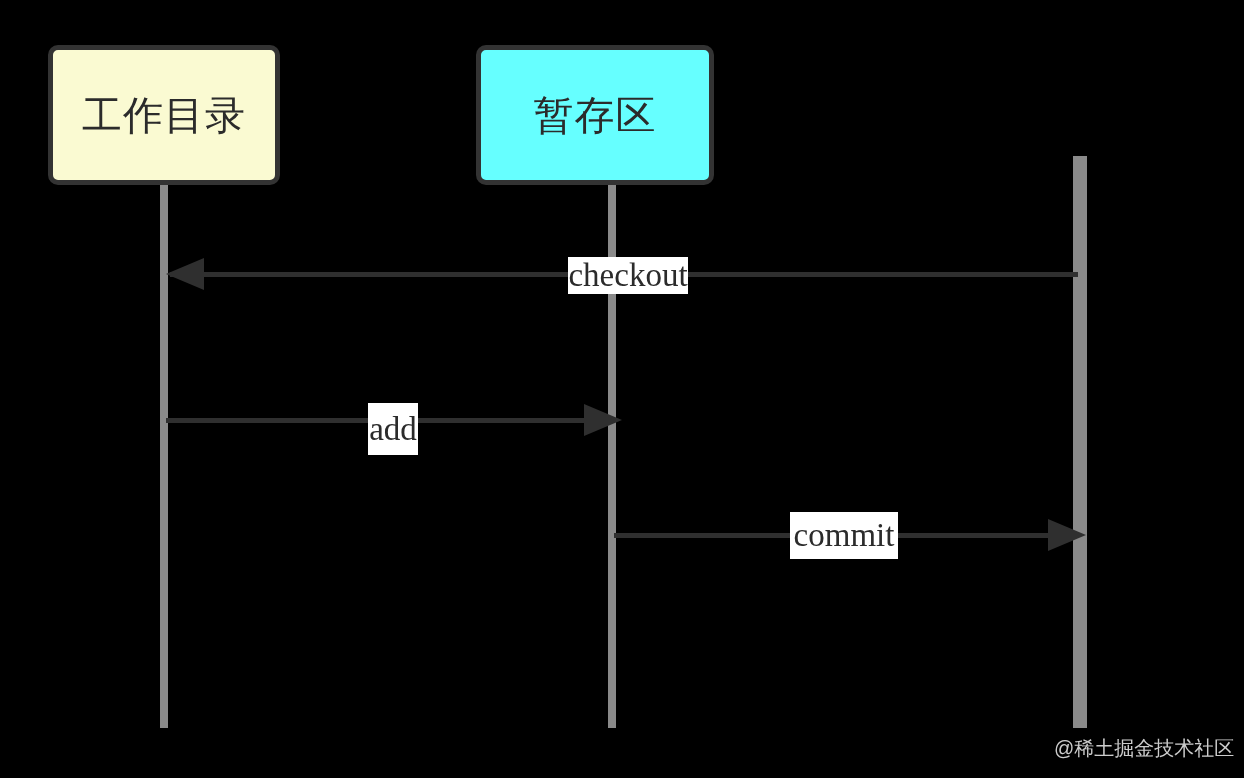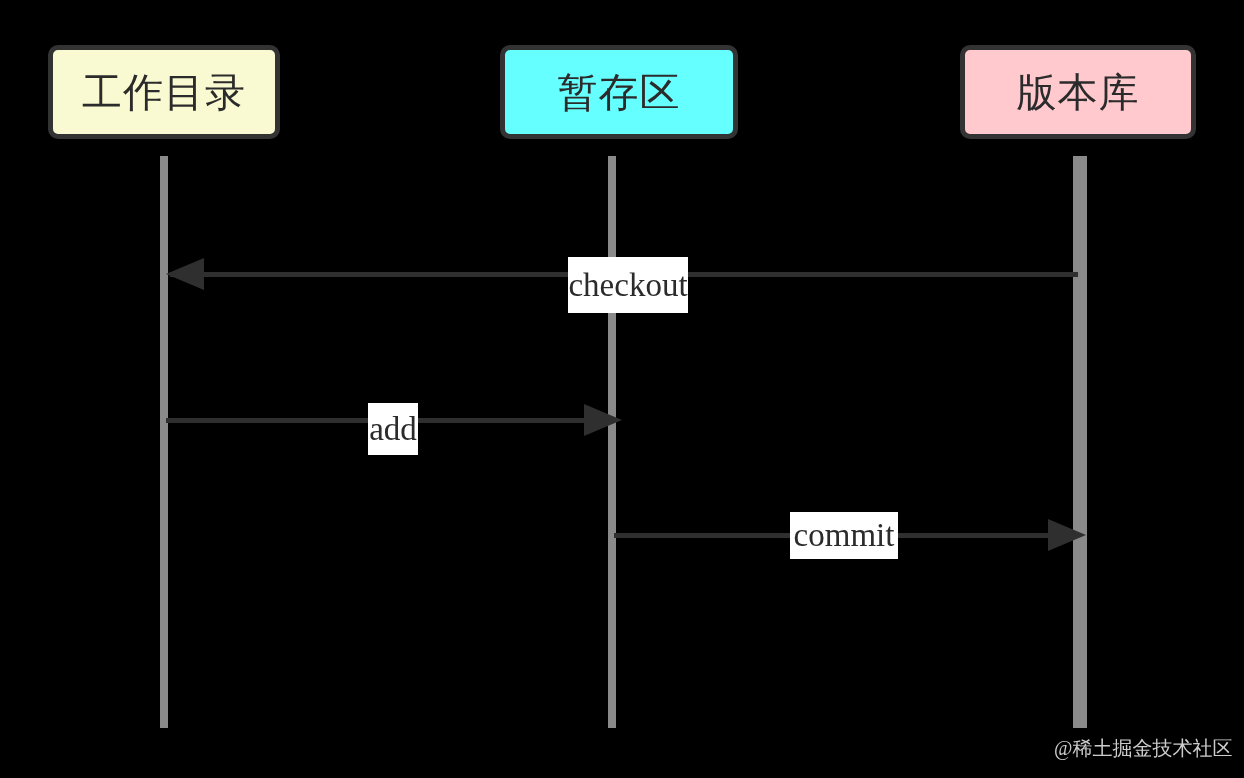--- a/index.html
+++ b/index.html
@@ -13,32 +13,32 @@
     height: 778px;
     background: #000000;
     overflow: hidden;
     font-family: "Liberation Serif", "DejaVu Serif", serif;
   }
 
   
   .actor {
     position: absolute;
     top: 45px;
-    height: 94px;
+    height: 140px;
     box-sizing: border-box;
     border: 5px solid #333333;
     border-radius: 10px;
     display: flex;
     align-items: center;
     justify-content: center;
     z-index: 2;
     font-family: Liberation Mono, monospace;
   }
   .actor-0 { left: 48px;  width: 232px; }
-  .actor-1 { left: 500px; width: 238px; align-items: center; }
+  .actor-1 { left: 476px; width: 238px; align-items: center; }
   .actor-2 { left: 960px; width: 236px; }
   .actor-label {
     font-size: 40px;
     color: #2b2b2b;
     letter-spacing: 1px;
     white-space: nowrap;
   }
 
   
   .lifeline {
@@ -81,52 +81,49 @@
     position: absolute;
     background: #ffffff;
     color: #2b2b2b;
     font-size: 33px;
     display: flex;
     align-items: center;
     justify-content: center;
     white-space: nowrap;
     z-index: 3;
   }
-  .checkout-label { left: 568px; top: 257px; width: 120px; height: 56px; }
+  .checkout-label { left: 568px; top: 257px; width: 120px; height: 37px; }
   .add-label      { left: 368px; top: 403px; width: 50px;  height: 52px; }
   .commit-label   { left: 790px; top: 512px; width: 108px; height: 47px; }
 
   
   .watermark {
     position: absolute;
     left: 1054px;
     top: 735px;
     font-size: 20px;
     color: #cccccc;
-    font-family: Liberation Serif, serif;
+    font-family: Liberation Sans, sans-serif;
     white-space: nowrap;
     z-index: 4;
   }
 </style>
 </head>
 <body>
 
 <div class="stage">
 
   <div class="actor actor-0" style="background-color: rgb(250, 250, 210);">
     <span class="actor-label">工作目录</span>
   </div>
 
   <div class="actor actor-1" style="background-color: rgb(102, 255, 255);">
     <span class="actor-label">暂存区</span>
   </div>
 
-  <div class="actor actor-2" style="background-color: rgb(255, 201, 206);">
-    <span class="actor-label">版本库</span>
-  </div>
 
   <div class="lifeline lifeline-0"></div>
   <div class="lifeline lifeline-1"></div>
   <div class="lifeline lifeline-2"></div>
 
   <div class="msg-line checkout-line"></div>
   <div class="arrowhead checkout-head"></div>
   <div class="msg-label checkout-label">checkout</div>
 
   <div class="msg-line add-line"></div>

